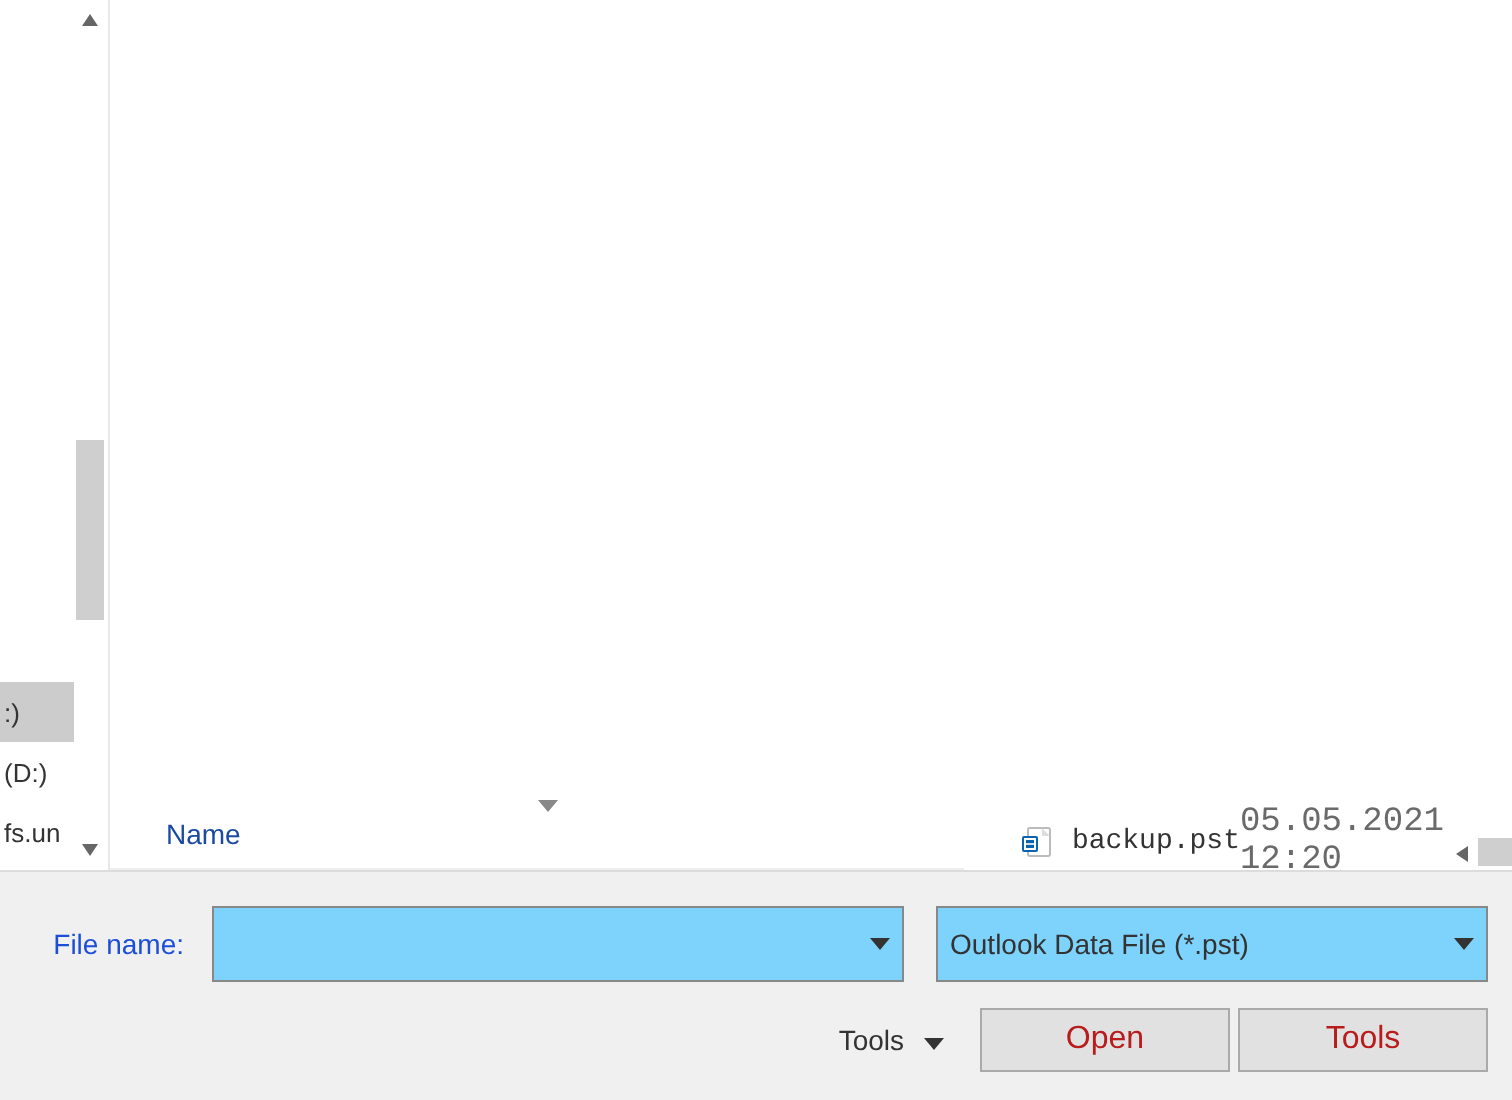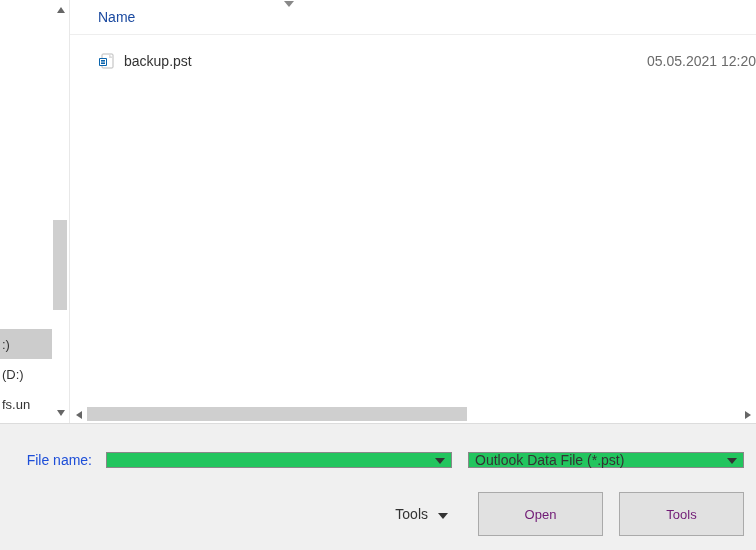--- a/index.html
+++ b/index.html
@@ -8,46 +8,46 @@
     .browse { flex:1; display:flex; }
     .left { width:70px; display:flex; flex-direction:column; border-right:1px solid #e8e8e8; }
     .left-sb { width:17px; display:flex; flex-direction:column; }
     .sb-btn { height:20px; display:flex; align-items:center; justify-content:center; color:#666; font-size:10px; cursor:pointer; }
     .sb-track { flex:1; background:#fff; position:relative; }
     .sb-thumb-v { position:absolute; left:1px; width:14px; background:#cfcfcf; }
     .left-items { flex:1; display:flex; flex-direction:column; justify-content:flex-end; padding-bottom:4px; overflow:hidden; }
     .left-inner { display:flex; height:100%; }
     .litem { height:30px; display:flex; align-items:center; font-size:13px; color:#333; cursor:pointer; padding-left:2px; white-space:nowrap; }
     .litem.sel { background:#ccc; }
-    .right { flex:1; display:flex; flex-direction:column; min-height:0; }
+    .right { flex:1; display:flex; flex-direction:row; min-height:0;align-items:flex-end; }
     .cols { display:flex; border-bottom:1px solid #eee; font-size:14px; color:#1b4aa0; position:relative; }
     .col { height:34px; display:flex; align-items:center; padding:0 28px; cursor:pointer; }
     .col-name { width:427px; }
     .col-date { position:relative; }
     .col-date::before { content:""; position:absolute; left:0; top:4px; bottom:4px; width:1px; background:#aac; }
     .sorted { position:absolute; top:-3px; left:214px; color:#888; font-size:11px; }
-    .files { flex:1; padding:12px 0 0 28px; }
+    .files { flex:1; padding:12px 0 0 28px;font-family:Liberation Mono, monospace; }
     .frow { display:flex; align-items:center; height:28px; cursor:pointer; }
     .ficon { width:16px; height:16px; margin-right:10px; }
     .fname { color:#333; font-size:14px; }
-    .fdate { color:#6a6a6a; font-size:14px; margin-left:auto; }
+    .fdate { color:#6a6a6a; font-size:17px; margin-left:auto; }
     .hsb { height:17px; display:flex; }
     .hsb .btn { width:17px; display:flex; align-items:center; justify-content:center; font-size:10px; color:#666; cursor:pointer; }
     .hsb .track { flex:1; background:#fff; position:relative; }
     .hsb .thumb { position:absolute; top:1px; height:14px; background:#cfcfcf; }
     .bottom { background:#f0f0f0; padding:20px 12px 14px 12px; border-top:1px solid #dcdcdc; }
     .row { display:flex; align-items:center; height:32px; margin-bottom:16px; }
     .fn-label { width:80px; text-align:right; margin-right:14px; font-size:14px; color:#1d4ed8; }
-    .combo { height:16px; border:1px solid #888; background:#22c55e; display:flex; align-items:center; justify-content:space-between; padding:0 6px; font-size:14px; cursor:pointer; }
+    .combo { height:38px; border:1px solid #888; background:#7dd3fc; display:flex; align-items:center; justify-content:space-between; padding:0 6px; font-size:14px; cursor:pointer; }
     .combo.fn { width:346px; }
     .combo.ft { flex:1; margin-left:16px; color:#333; }
     .caret { font-size:10px; color:#333; }
-    .row2 { display:flex; justify-content:flex-end; align-items:center; gap:16px; margin-right:0; }
+    .row2 { display:flex; justify-content:flex-end; align-items:center; gap:4px; margin-right:0; }
     .tools { display:flex; align-items:center; gap:10px; font-size:14px; color:#333; cursor:pointer; padding:4px 6px; margin-right:8px; }
-    .btn2 { width:125px; height:44px; border:1px solid #aaa; background:#e1e1e1; font-size:13px; cursor:pointer; display:flex; align-items:center; justify-content:center; color:#701a75; }
+    .btn2 { width:125px; height:32px; border:1px solid #aaa; background:#e1e1e1; font-size:16px; cursor:pointer; display:flex; align-items:center; justify-content:center; color:#b91c1c; }
     .pst-ic { display:block; }
   </style>
 </head>
 <body>
 
 <div class="shell">
   <div class="browse">
     <div class="left">
       <div class="left-inner">
         <div class="left-items" id="left-items">

